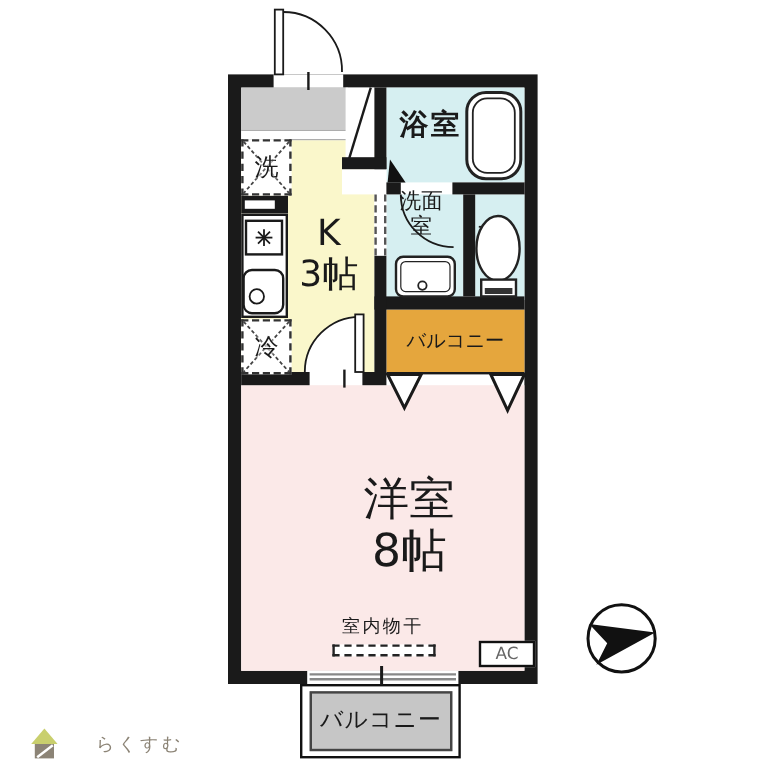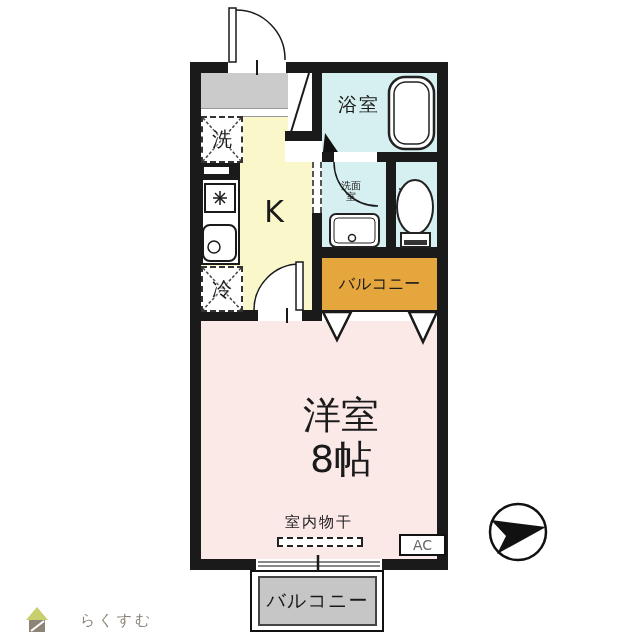--- a/index.html
+++ b/index.html
@@ -48,23 +48,23 @@
   #counter{left:201px;top:178px;width:39px;height:87px;background:#fff;border:2px solid #1a1a1a;}
   
   #balcony-outer{left:250px;top:570px;width:134px;height:62px;background:#fff;border:2px solid #111;}
   #balcony-inner{left:258px;top:576px;width:119px;height:50px;background:var(--balcony,#c6c6c6);
                  border:2px solid #444;}
   
   #ac-box{left:399px;top:534px;width:47px;height:22px;background:#fff;border:2px solid #111;}
   #drying-box{left:277px;top:537px;width:86px;height:10px;background:#fff;border:2px dashed #222;}
   
   #genkan-label{left:201px;top:73px;width:89px;height:35px;font-size:19px;letter-spacing:4px;}
-  #bathroom-label{left:326px;top:88px;width:66px;height:34px;font-size:19px;letter-spacing:2px;}
+  #bathroom-label{left:326px;top:88px;width:66px;height:34px;font-size:24px;letter-spacing:2px;font-weight:bold;}
   #kitchen-label{left:240px;top:176px;width:68px;height:72px;font-size:30px;}
-  #washroom-label{left:322px;top:166px;width:58px;height:50px;font-size:10px;}
+  #washroom-label{left:322px;top:154px;width:58px;height:50px;font-size:18px;}
   #washer-label{left:201px;top:116px;width:42px;height:47px;font-size:20px;
       text-shadow:0 0 3px #fff,0 0 3px #fff;}
   #fridge-label{left:201px;top:266px;width:42px;height:46px;font-size:20px;
       text-shadow:0 0 3px #fff,0 0 3px #fff;}
   #closet-label{left:322px;top:258px;width:115px;height:52px;font-size:16px;}
   #main-room-label{left:201px;top:392px;width:280px;height:92px;font-size:38px;}
   #drying-label{left:201px;top:512px;width:236px;height:22px;font-size:15px;letter-spacing:2px;}
   #ac-label{left:399px;top:534px;width:47px;height:22px;font-size:14px;color:#666;text-align:center;}
   #balcony-label{left:258px;top:576px;width:119px;height:50px;font-size:19px;letter-spacing:1px;}
   #logo-text{left:52px;top:608px;width:110px;height:26px;justify-content:flex-start;
@@ -186,21 +186,21 @@
     </g>
     <g>
       <polygon points="37,607 26,620 48,620" fill="#c9cf6d"></polygon>
       <rect x="29" y="620" width="16" height="12" fill="#8c8476"></rect>
       <line x1="31" y1="631" x2="44" y2="621" stroke="#fff" stroke-width="2"></line>
     </g>
   </svg>
 
   <div class="abs label" id="bathroom-label">浴室</div>
   <div class="abs label" id="kitchen-label">
-    <span><span>K</span><br></span>
+    <span><span>K</span><br><span>3帖</span></span>
   </div>
   <div class="abs label" id="washroom-label">
     <span><span>洗面</span><br><span>室</span></span>
   </div>
   <div class="abs label" id="washer-label">洗</div>
   <div class="abs label" id="fridge-label">冷</div>
   <div class="abs label" id="closet-label">バルコニー</div>
   <div class="abs label" id="main-room-label">
     <span><span>洋室</span><br><span>8帖</span></span>
   </div>

